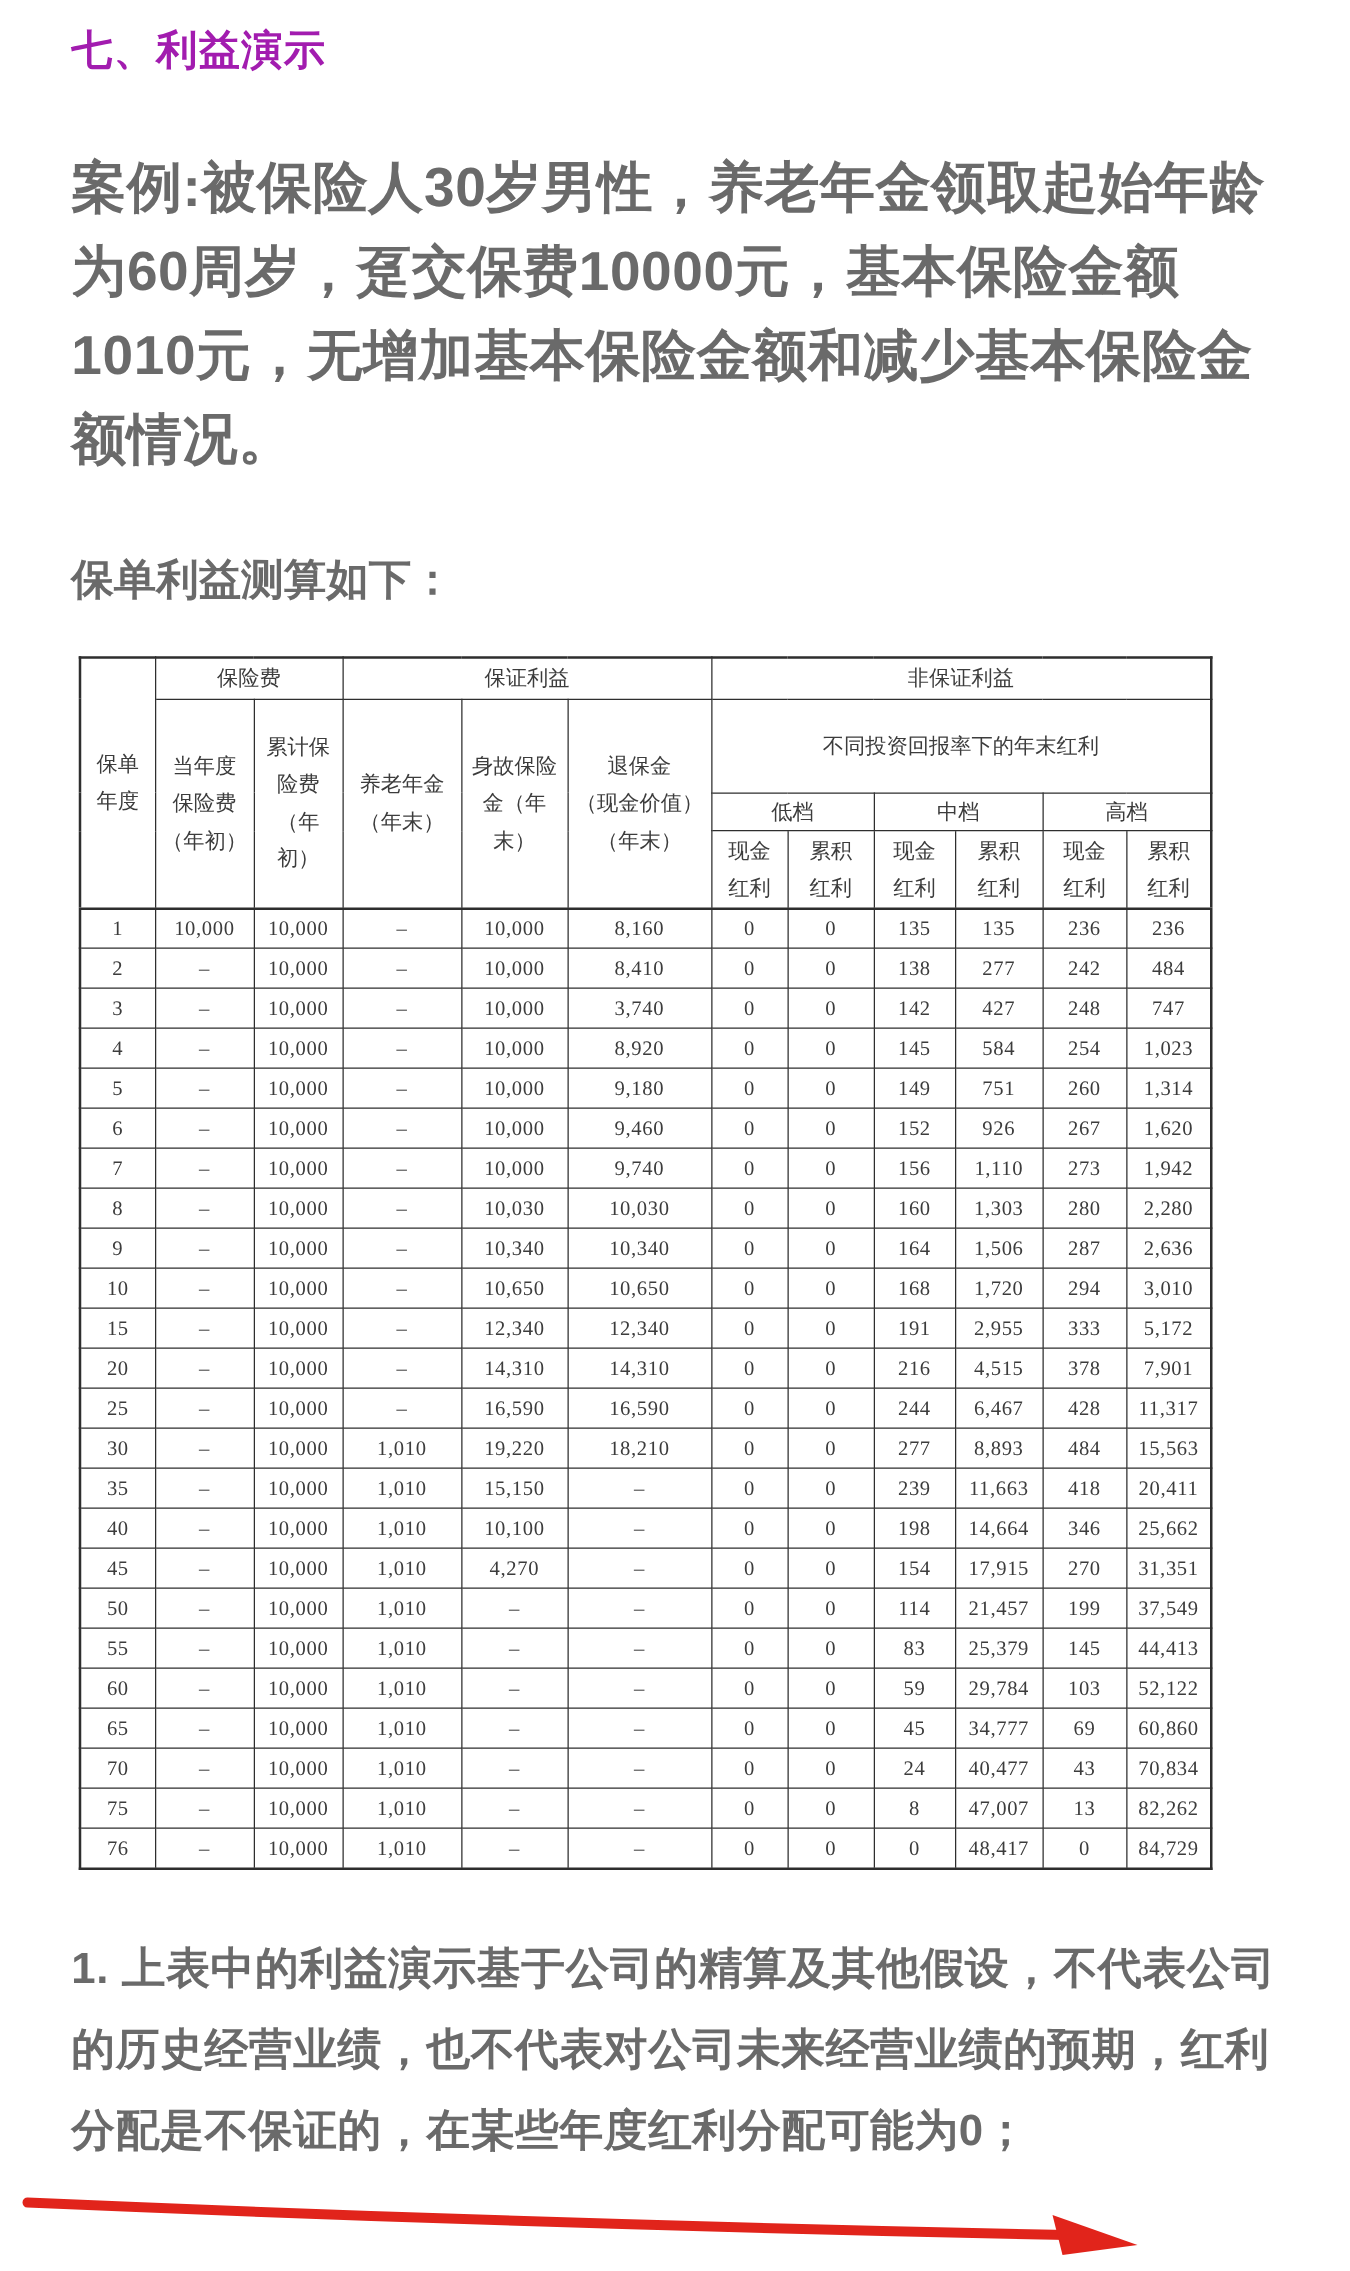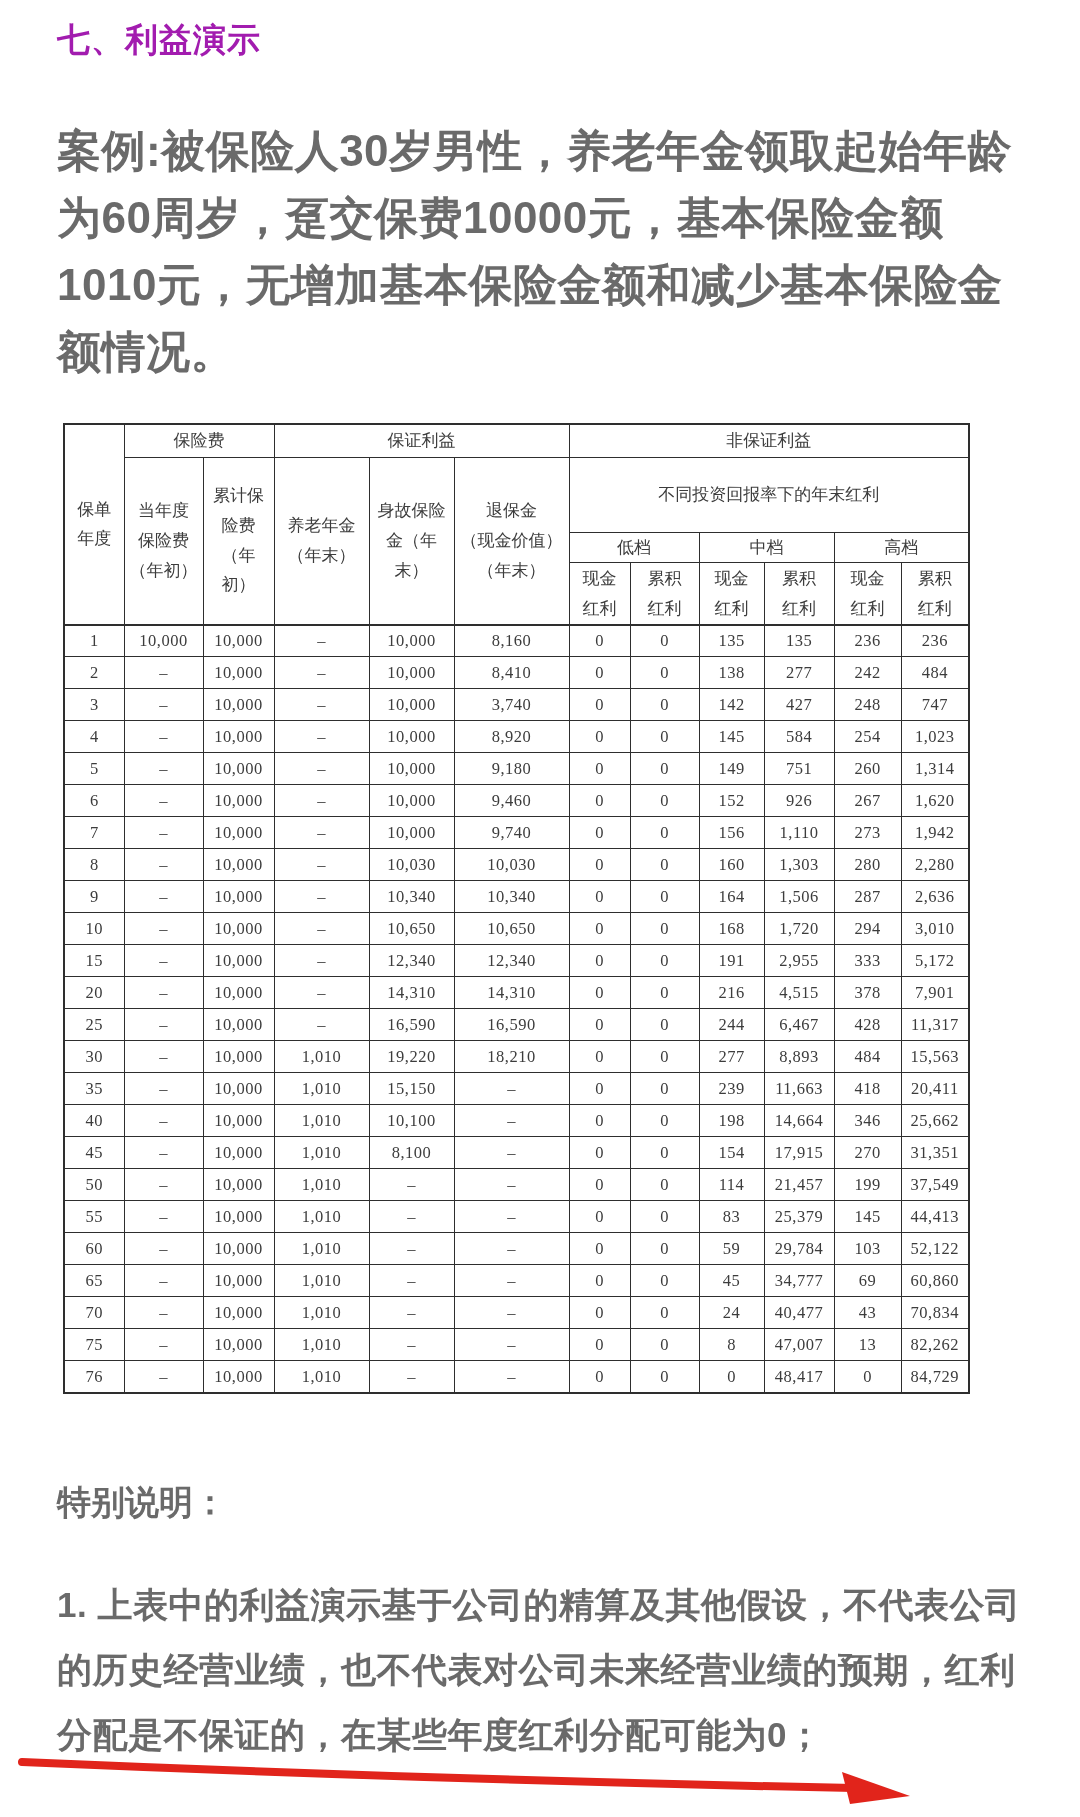--- a/index.html
+++ b/index.html
@@ -92,20 +92,21 @@
 </style>
 </head>
 <body>
 
 <div class="page">
 
   <div class="doc-title">七、利益演示</div>
 
   <div class="case-para">案例:被保险人30岁男性，养老年金领取起始年龄为60周岁，趸交保费10000元，基本保险金额1010元，无增加基本保险金额和减少基本保险金额情况。</div>
 
+  <div class="table-intro">保单利益测算如下：</div>
 
   <table class="benefit-table">
     <colgroup>
       <col style="width:60px">
         <col style="width:79px">
         <col style="width:71px">
       <col style="width:95px">
         <col style="width:85px">
         <col style="width:115px">
       <col style="width:61px">
@@ -382,21 +383,21 @@
           <td>198</td>
           <td>14,664</td>
           <td>346</td>
           <td>25,662</td>
         </tr>
         <tr>
           <td>45</td>
           <td>–</td>
           <td>10,000</td>
           <td>1,010</td>
-          <td>8,100</td>
+          <td>4,270</td>
           <td>–</td>
           <td>0</td>
           <td>0</td>
           <td>154</td>
           <td>17,915</td>
           <td>270</td>
           <td>31,351</td>
         </tr>
         <tr>
           <td>50</td>
@@ -492,21 +493,20 @@
           <td>0</td>
           <td>0</td>
           <td>0</td>
           <td>48,417</td>
           <td>0</td>
           <td>84,729</td>
         </tr>
       </tbody>
   </table>
 
-  <div class="note-title">特别说明：</div>
 
   <div class="note-para">1. 上表中的利益演示基于公司的精算及其他假设，不代表公司的历史经营业绩，也不代表对公司未来经营业绩的预期，红利分配是不保证的，在某些年度红利分配可能为0；</div>
 
   <svg class="red-arrow" viewBox="0 0 920 62" xmlns="http://www.w3.org/2000/svg">
     <path d="M10 14 Q 430 32 842 40" fill="none" stroke-width="8" stroke-linecap="round" stroke="#e1241b"></path>
     <polygon points="898,48 830,24 838,56" fill="#e1241b"></polygon>
   </svg>
 
 </div>
 

